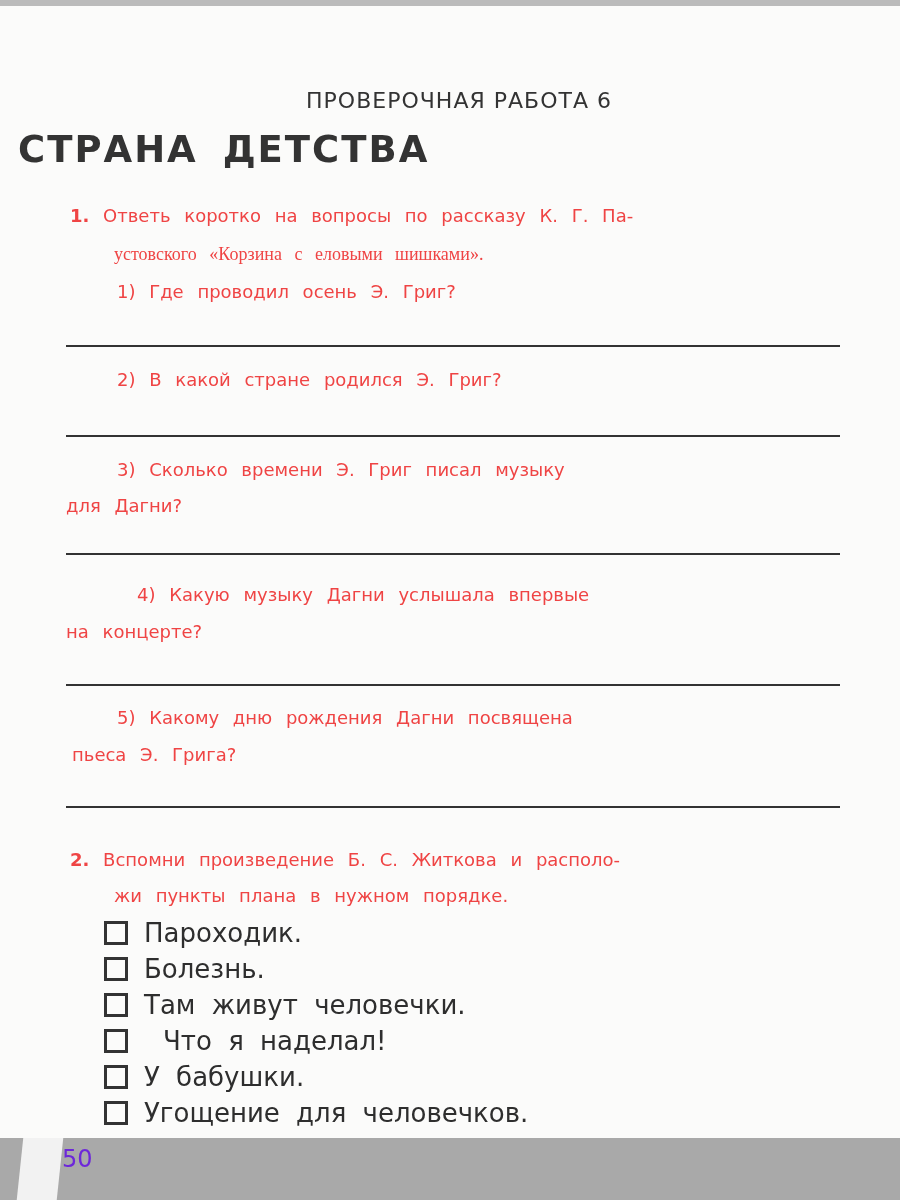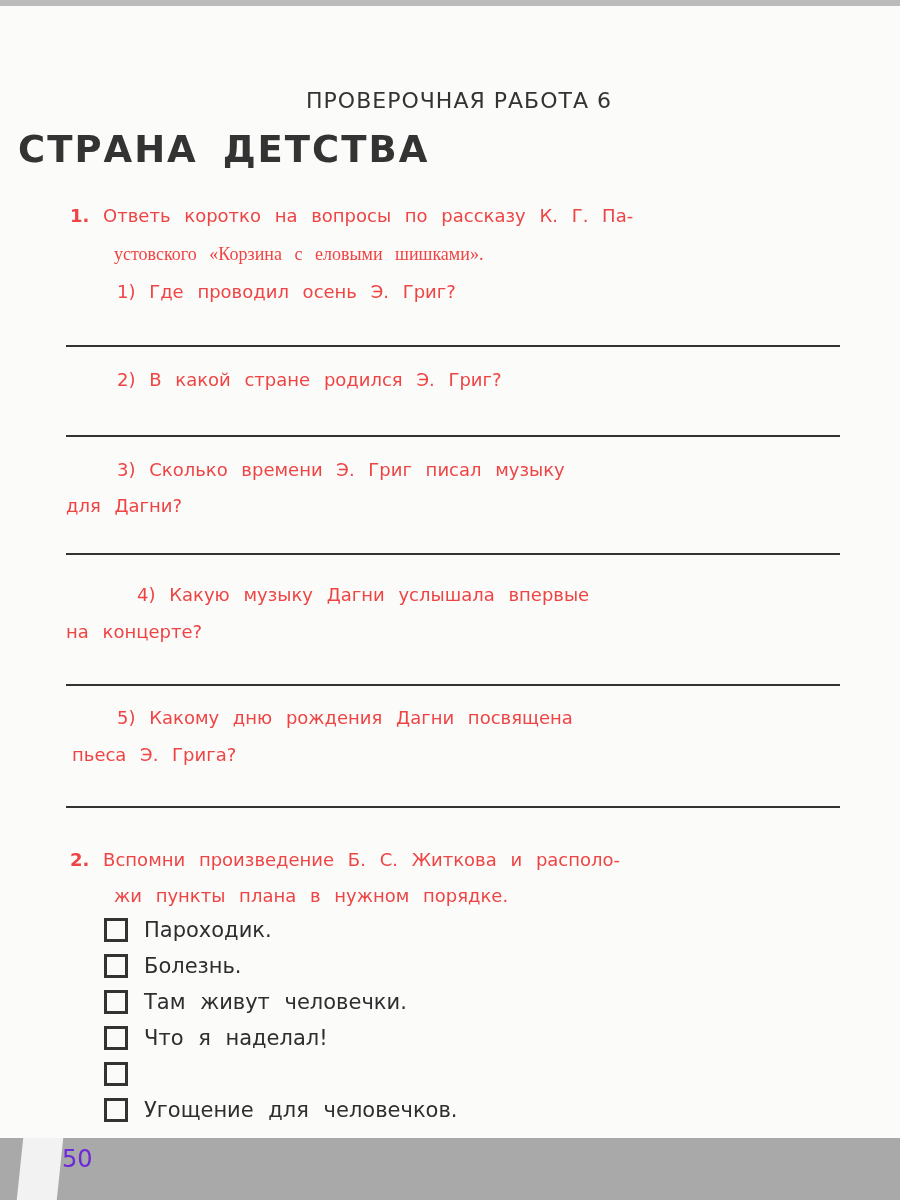--- a/index.html
+++ b/index.html
@@ -6,21 +6,21 @@
   body{width:900px;height:1200px;position:relative;overflow:hidden;background:#fbfbfa;
     font-family:"DejaVu Sans",sans-serif;color:#2a2a2a;}
   .bottom-band{position:absolute;left:0;right:0;top:1138px;bottom:0;background:#a9a9a9;}
   .bottom-strip{position:absolute;left:20px;width:40px;top:1138px;bottom:0;background:#f2f2f2;transform:skewX(-6deg);}
   .top-band{position:absolute;left:0;right:0;top:0;height:6px;background:#bbb;}
   .title1{position:absolute;left:0;right:0;top:88px;text-align:center;font-size:22px;letter-spacing:1px;color:#333;padding-left:18px;}
   .title2{position:absolute;left:0;right:0;top:128px;text-align:left;font-size:37px;font-weight:bold;letter-spacing:2px;color:#333;padding-left:18px;word-spacing:10px;}
   .text{position:absolute;font-size:18px;line-height:36px;word-spacing:8px;color:#ef4444;}
   .num{font-weight:bold;}
   .rule{position:absolute;left:66px;right:60px;height:2px;background:#333;}
-  .cb-item{position:absolute;left:104px;display:flex;align-items:center;font-size:21px;color:#2e2e2e;word-spacing:8px;}
+  .cb-item{position:absolute;left:104px;display:flex;align-items:center;font-size:26px;color:#2e2e2e;word-spacing:8px;}
   .box{width:24px;height:24px;border:3px solid #333;box-sizing:border-box;margin-right:16px;}
   .page-num{position:absolute;left:62px;top:1145px;font-size:24px;color:#6d28d9;}
 </style>
 </head>
 <body>
 
 <div class="top-band"></div>
 
 <div class="title1">ПРОВЕРОЧНАЯ РАБОТА 6</div>
 <div class="title2">СТРАНА ДЕТСТВА</div>
@@ -60,26 +60,27 @@
   <span>Пароходик.</span>
 </div>
 <div class="cb-item" style="top:954px;">
   <div class="box"></div>
   <span>Болезнь.</span>
 </div>
 <div class="cb-item" style="top:990px;">
   <div class="box"></div>
   <span>Там живут человечки.</span>
 </div>
-<div class="cb-item" style="top:1026px;">
+<div class="cb-item" style="top:1026px;gap:19px;">
   <div class="box"></div>
   <span>Что я наделал!</span>
 </div>
 <div class="cb-item" style="top:1062px;">
   <div class="box"></div>
+  <span>У бабушки.</span>
 </div>
 <div class="cb-item" style="top:1098px;align-items:center;">
   <div class="box"></div>
   <span>Угощение для человечков.</span>
 </div>
 
 <div class="bottom-band"></div>
 <div class="bottom-strip"></div>
 <div class="page-num">50</div>
 

